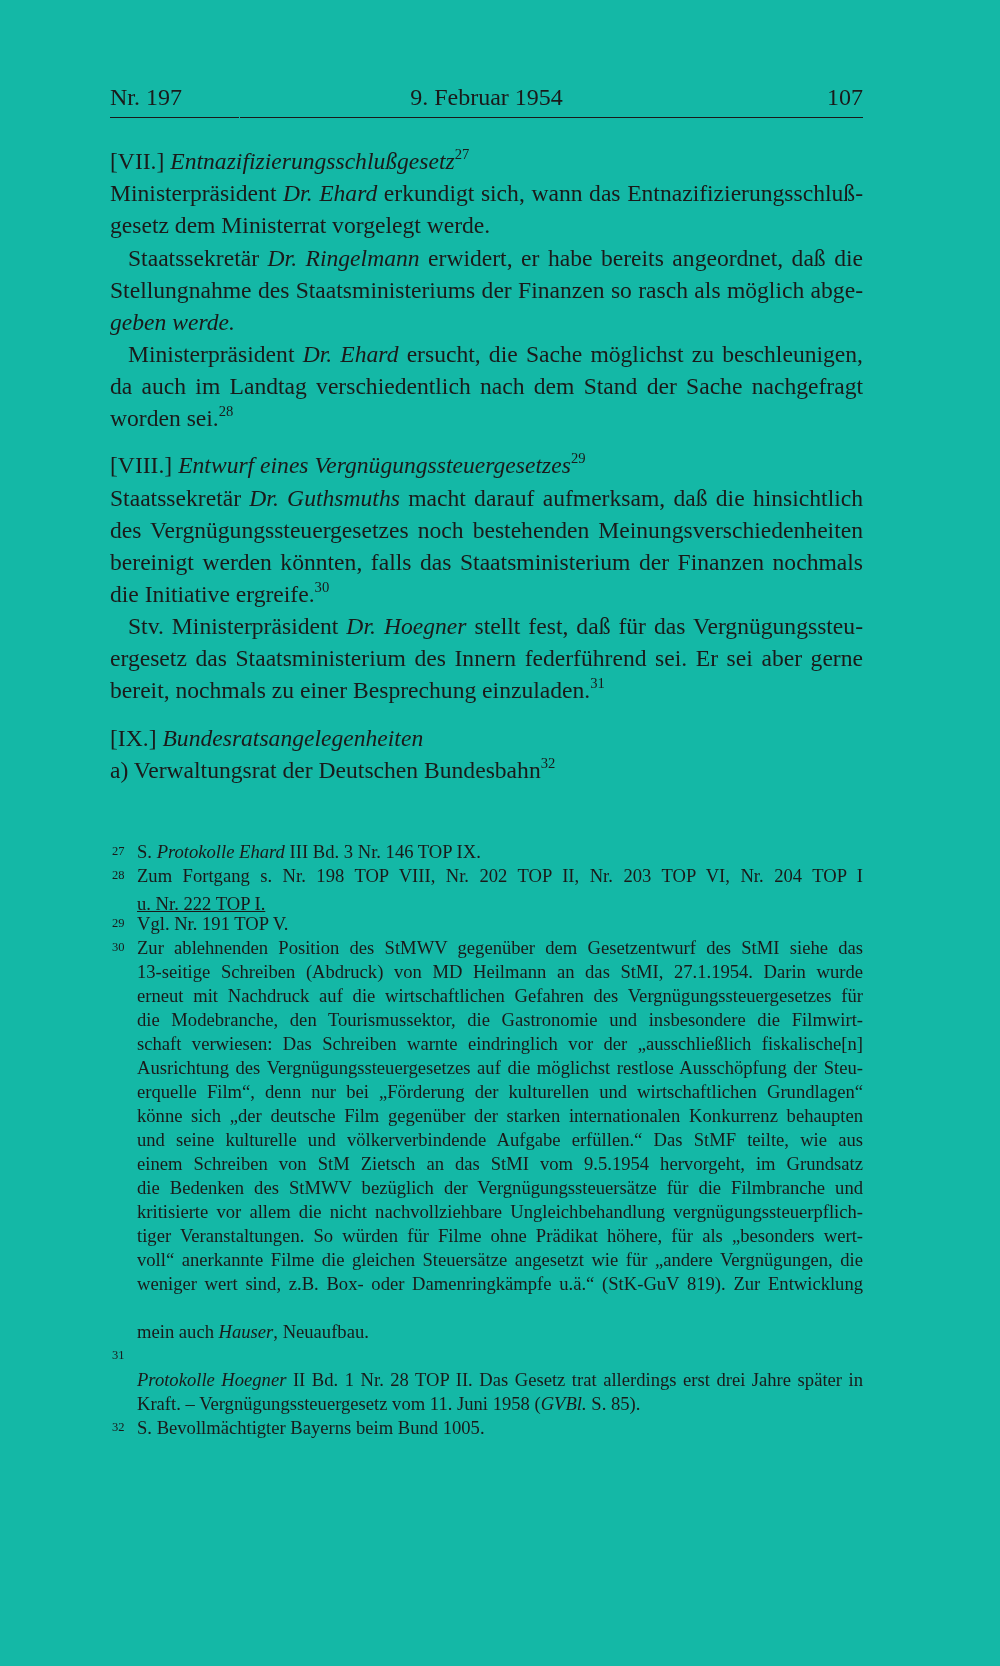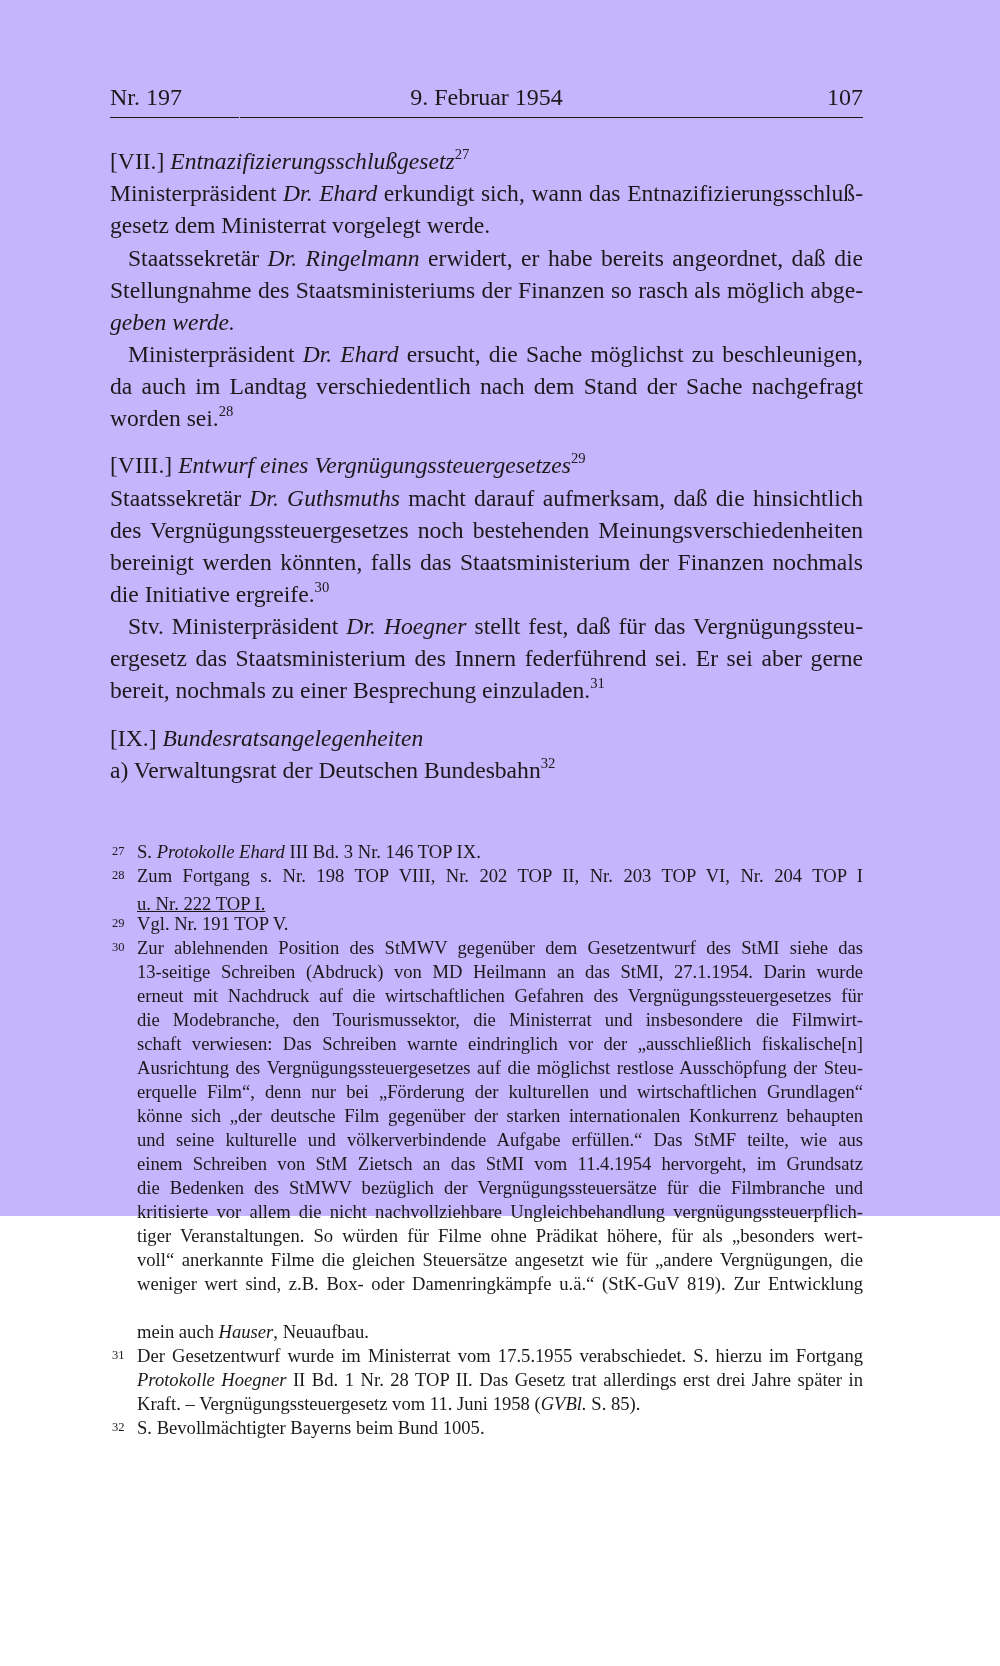--- a/index.html
+++ b/index.html
@@ -1,17 +1,17 @@
 <!DOCTYPE html>
 <html><head>
 <meta charset="utf-8">
 <style>
   html, body { margin: 0; padding: 0; background: #ffffff; }
   body { width: 1000px; height: 1666px; position: relative; overflow: hidden; color: #1a1a1a; }
-  .page { position: absolute; left: 0; top: 0; width: 1000px; height: 1216px; background: #c4b5fd; }
+  .page { position: absolute; left: 0; top: 0; width: 1000px; height: 1666px; background: #14b8a6; }
   .serif { font-family: "Liberation Serif", "DejaVu Serif", serif; }
 
   
   .hdr { position: absolute; left: 110px; width: 753px; top: 84px; height: 26px; font-size: 24px; line-height: 26px; }
   .hdr .l { position: absolute; left: 0; top: 0; }
   .hdr .c { position: absolute; left: 0; width: 753px; text-align: center; top: 0; }
   .hdr .r { position: absolute; right: 0; top: 0; }
   .rule { position: absolute; top: 117px; height: 1.3px; background: #1a1a1a; }
 
   
@@ -78,35 +78,34 @@
   <div class="fn j" style="top:864px;"><span>Zum Fortgang s. Nr. 198 TOP VIII, Nr. 202 TOP II, Nr. 203 TOP VI, Nr. 204 TOP I</span></div>
   <div class="fn" style="top:892px;text-decoration:underline;"><span>u. Nr. 222 TOP I.</span></div>
 
   <span class="fnum" style="top:915px;">29</span>
   <div class="fn" style="top:912px;"><span>Vgl. Nr. 191 TOP V.</span></div>
 
   <span class="fnum" style="top:939px;">30</span>
   <div class="fn j" style="top:936px;"><span>Zur ablehnenden Position des StMWV gegenüber dem Gesetzentwurf des StMI siehe das</span></div>
   <div class="fn j" style="top:960px;"><span>13-seitige Schreiben (Abdruck) von MD Heilmann an das StMI, 27.1.1954. Darin wurde</span></div>
   <div class="fn j" style="top:984px;"><span>erneut mit Nachdruck auf die wirtschaftlichen Gefahren des Vergnügungssteuergesetzes für</span></div>
-  <div class="fn j" style="top:1008px;"><span>die Modebranche, den Tourismussektor, die Ministerrat und insbesondere die Filmwirt-</span></div>
+  <div class="fn j" style="top:1008px;"><span>die Modebranche, den Tourismussektor, die Gastronomie und insbesondere die Filmwirt-</span></div>
   <div class="fn j" style="top:1032px;"><span>schaft verwiesen: Das Schreiben warnte eindringlich vor der „ausschließlich fiskalische[n]</span></div>
   <div class="fn j" style="top:1056px;"><span>Ausrichtung des Vergnügungssteuergesetzes auf die möglichst restlose Ausschöpfung der Steu-</span></div>
   <div class="fn j" style="top:1080px;"><span>erquelle Film“, denn nur bei „Förderung der kulturellen und wirtschaftlichen Grundlagen“</span></div>
   <div class="fn j" style="top:1104px;"><span>könne sich „der deutsche Film gegenüber der starken internationalen Konkurrenz behaupten</span></div>
   <div class="fn j" style="top:1128px;"><span>und seine kulturelle und völkerverbindende Aufgabe erfüllen.“ Das StMF teilte, wie aus</span></div>
-  <div class="fn j" style="top:1152px;"><span>einem Schreiben von StM Zietsch an das StMI vom 11.4.1954 hervorgeht, im Grundsatz</span></div>
+  <div class="fn j" style="top:1152px;"><span>einem Schreiben von StM Zietsch an das StMI vom 9.5.1954 hervorgeht, im Grundsatz</span></div>
   <div class="fn j" style="top:1176px;"><span>die Bedenken des StMWV bezüglich der Vergnügungssteuersätze für die Filmbranche und</span></div>
   <div class="fn j" style="top:1200px;"><span>kritisierte vor allem die nicht nachvollziehbare Ungleichbehandlung vergnügungssteuerpflich-</span></div>
   <div class="fn j" style="top:1224px;"><span>tiger Veranstaltungen. So würden für Filme ohne Prädikat höhere, für als „besonders wert-</span></div>
   <div class="fn j" style="top:1248px;"><span>voll“ anerkannte Filme die gleichen Steuersätze angesetzt wie für „andere Vergnügungen, die</span></div>
   <div class="fn j" style="top:1272px;"><span>weniger wert sind, z.B. Box- oder Damenringkämpfe u.ä.“ (StK-GuV 819). Zur Entwicklung</span></div>
   <div class="fn" style="top:1320px;"><span>mein auch </span><i>Hauser</i><span>, Neuaufbau.</span></div>
 
   <span class="fnum" style="top:1347px;">31</span>
-  <div class="fn j" style="top:1344px;"><span>Der Gesetzentwurf wurde im Ministerrat vom 17.5.1955 verabschiedet. S. hierzu im Fortgang</span></div>
   <div class="fn j" style="top:1368px;"><span></span><i>Protokolle Hoegner</i><span> II Bd. 1 Nr. 28 TOP II. Das Gesetz trat allerdings erst drei Jahre später in</span></div>
   <div class="fn" style="top:1392px;"><span>Kraft. – Vergnügungssteuergesetz vom 11. Juni 1958 (</span><i>GVBl.</i><span> S. 85).</span></div>
 
   <span class="fnum" style="top:1419px;">32</span>
   <div class="fn" style="top:1416px;"><span>S. Bevollmächtigter Bayerns beim Bund 1005.</span></div>
 
 </div>
 
 </body></html>

